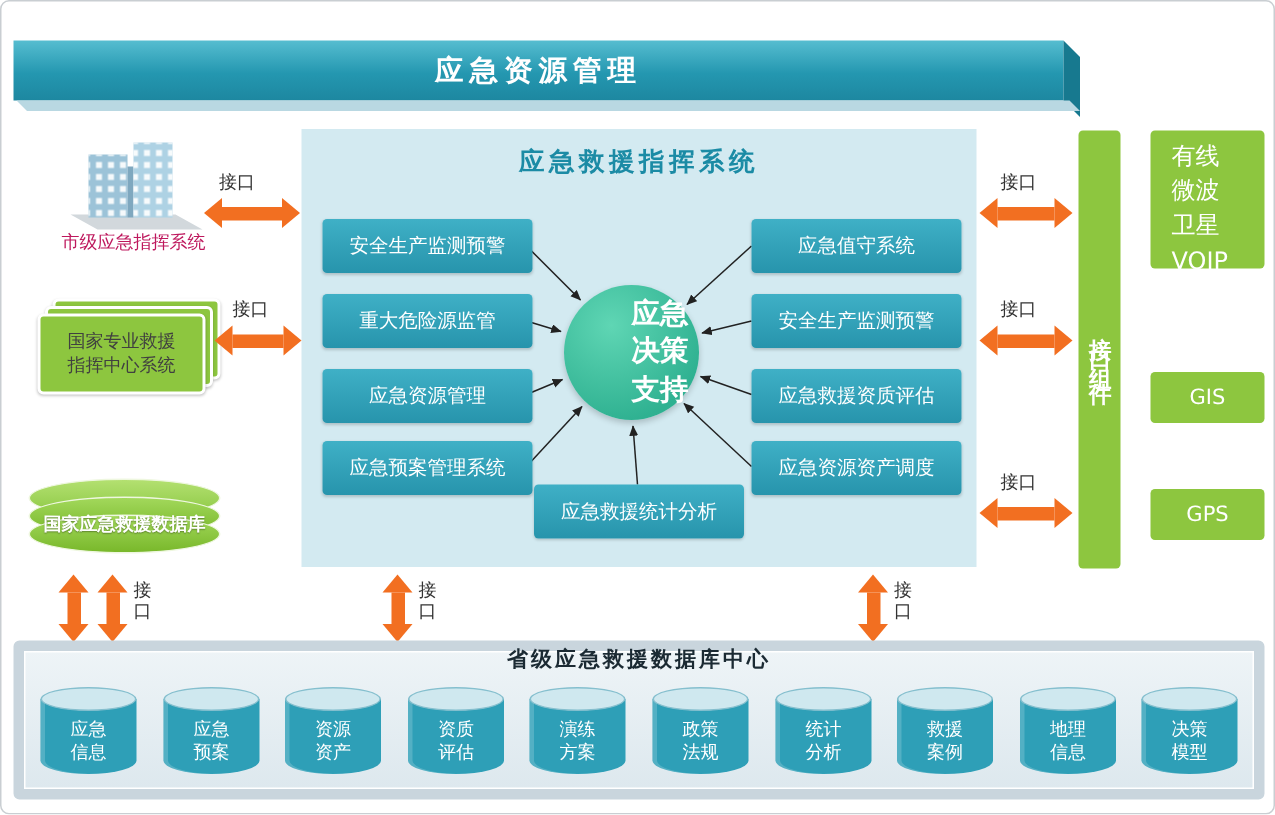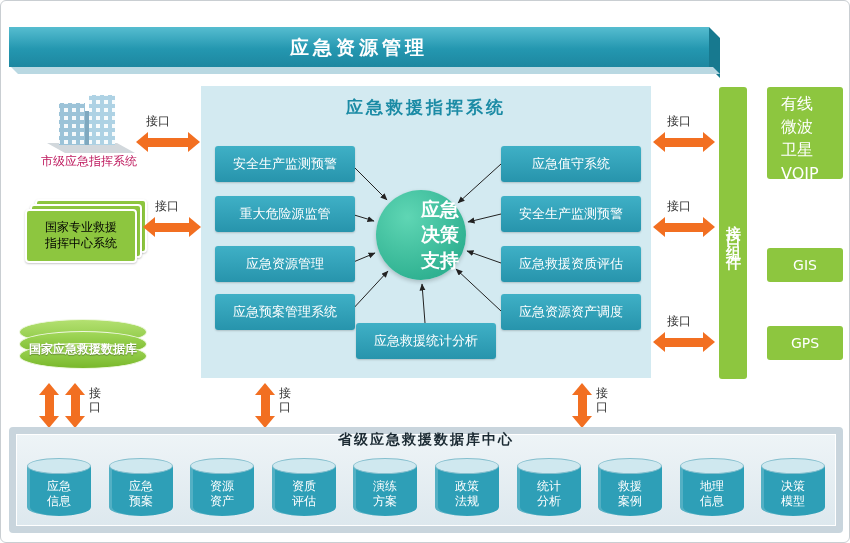--- a/index.html
+++ b/index.html
@@ -45,21 +45,21 @@
   .iflabel.stack { width:14px; line-height:1.15; }
 
   
   .city-label { position:absolute; left:28px; top:152px; width:120px; text-align:center;
     font-size:12px; color:#be185d; }
   .ncenter { position:absolute; left:24px; top:198px; width:124px; height:66px; }
   .ncenter .layer { position:absolute; width:112px; height:54px; background:var(--green);
     border:2px solid #fff; border-radius:4px; box-shadow:0 1px 2px rgba(0,0,0,.22); }
   .ncenter .l1 { left:10px; top:0; } .ncenter .l2 { left:5px; top:5px; }
   .ncenter .l3 { left:0; top:10px; display:flex; align-items:center; justify-content:center; }
-  .ncenter .l3 span { display:block; width:78px; text-align:center; color:#000000; font-size:12px; line-height:1.3; }
+  .ncenter .l3 span { display:block; width:78px; text-align:center; color:#404040; font-size:12px; line-height:1.3; }
   .gdb { position:absolute; left:18px; top:318px; width:128px; height:54px; }
   .gdb-disk { position:relative; height:26px; border-radius:50%;
     background:linear-gradient(#a2d85b,#79b82b); border:1px solid #eef7df; }
   .gdb-disk + .gdb-disk { margin-top:-14px; }
   .gdb-label { position:absolute; left:0; top:22px; width:100%; text-align:center;
     color:#fff; font-size:12px; font-weight:bold; text-shadow:0 1px 1px rgba(0,0,0,.35); }
 
   
   .ifbar { position:absolute; left:718px; top:86px; width:28px; height:292px; background:var(--green);
     border-radius:3px; display:flex; align-items:center; justify-content:center; }

